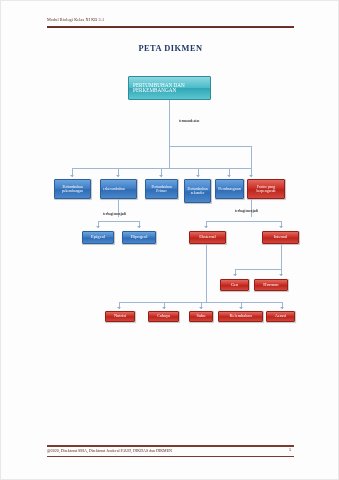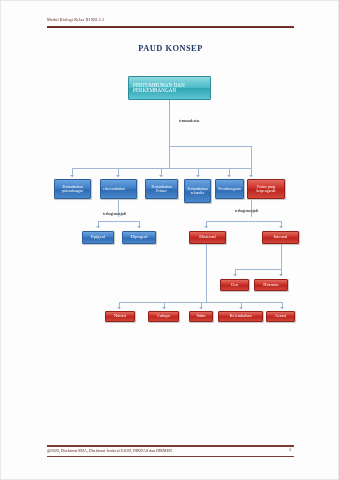--- a/index.html
+++ b/index.html
@@ -151,21 +151,21 @@
   }
 </style>
 </head>
 <body>
 
 <div class="page">
 
   <div class="header-text">Modul Biologi Kelas XI KD 3.1</div>
   <div class="header-rule"></div>
 
-  <div class="peta-title">PAUD KONSEP</div>
+  <div class="peta-title">PETA DIKMEN</div>
 
   <div class="diagram">
 
     <div class="node teal" style="left:127px; top:75px; width:83px; height:24px; font-size:5.2px; justify-content:flex-start; text-align:left; padding-left:4px;">
       <span class="lbl">PERTUMBUHAN DAN PERKEMBANGAN</span>
     </div>
 
     <div class="line v" style="left:168px; top:99px; height:34px;"></div>
     <div class="conn-label" style="left:178px; top:118px;">termasuk atas</div>
 

